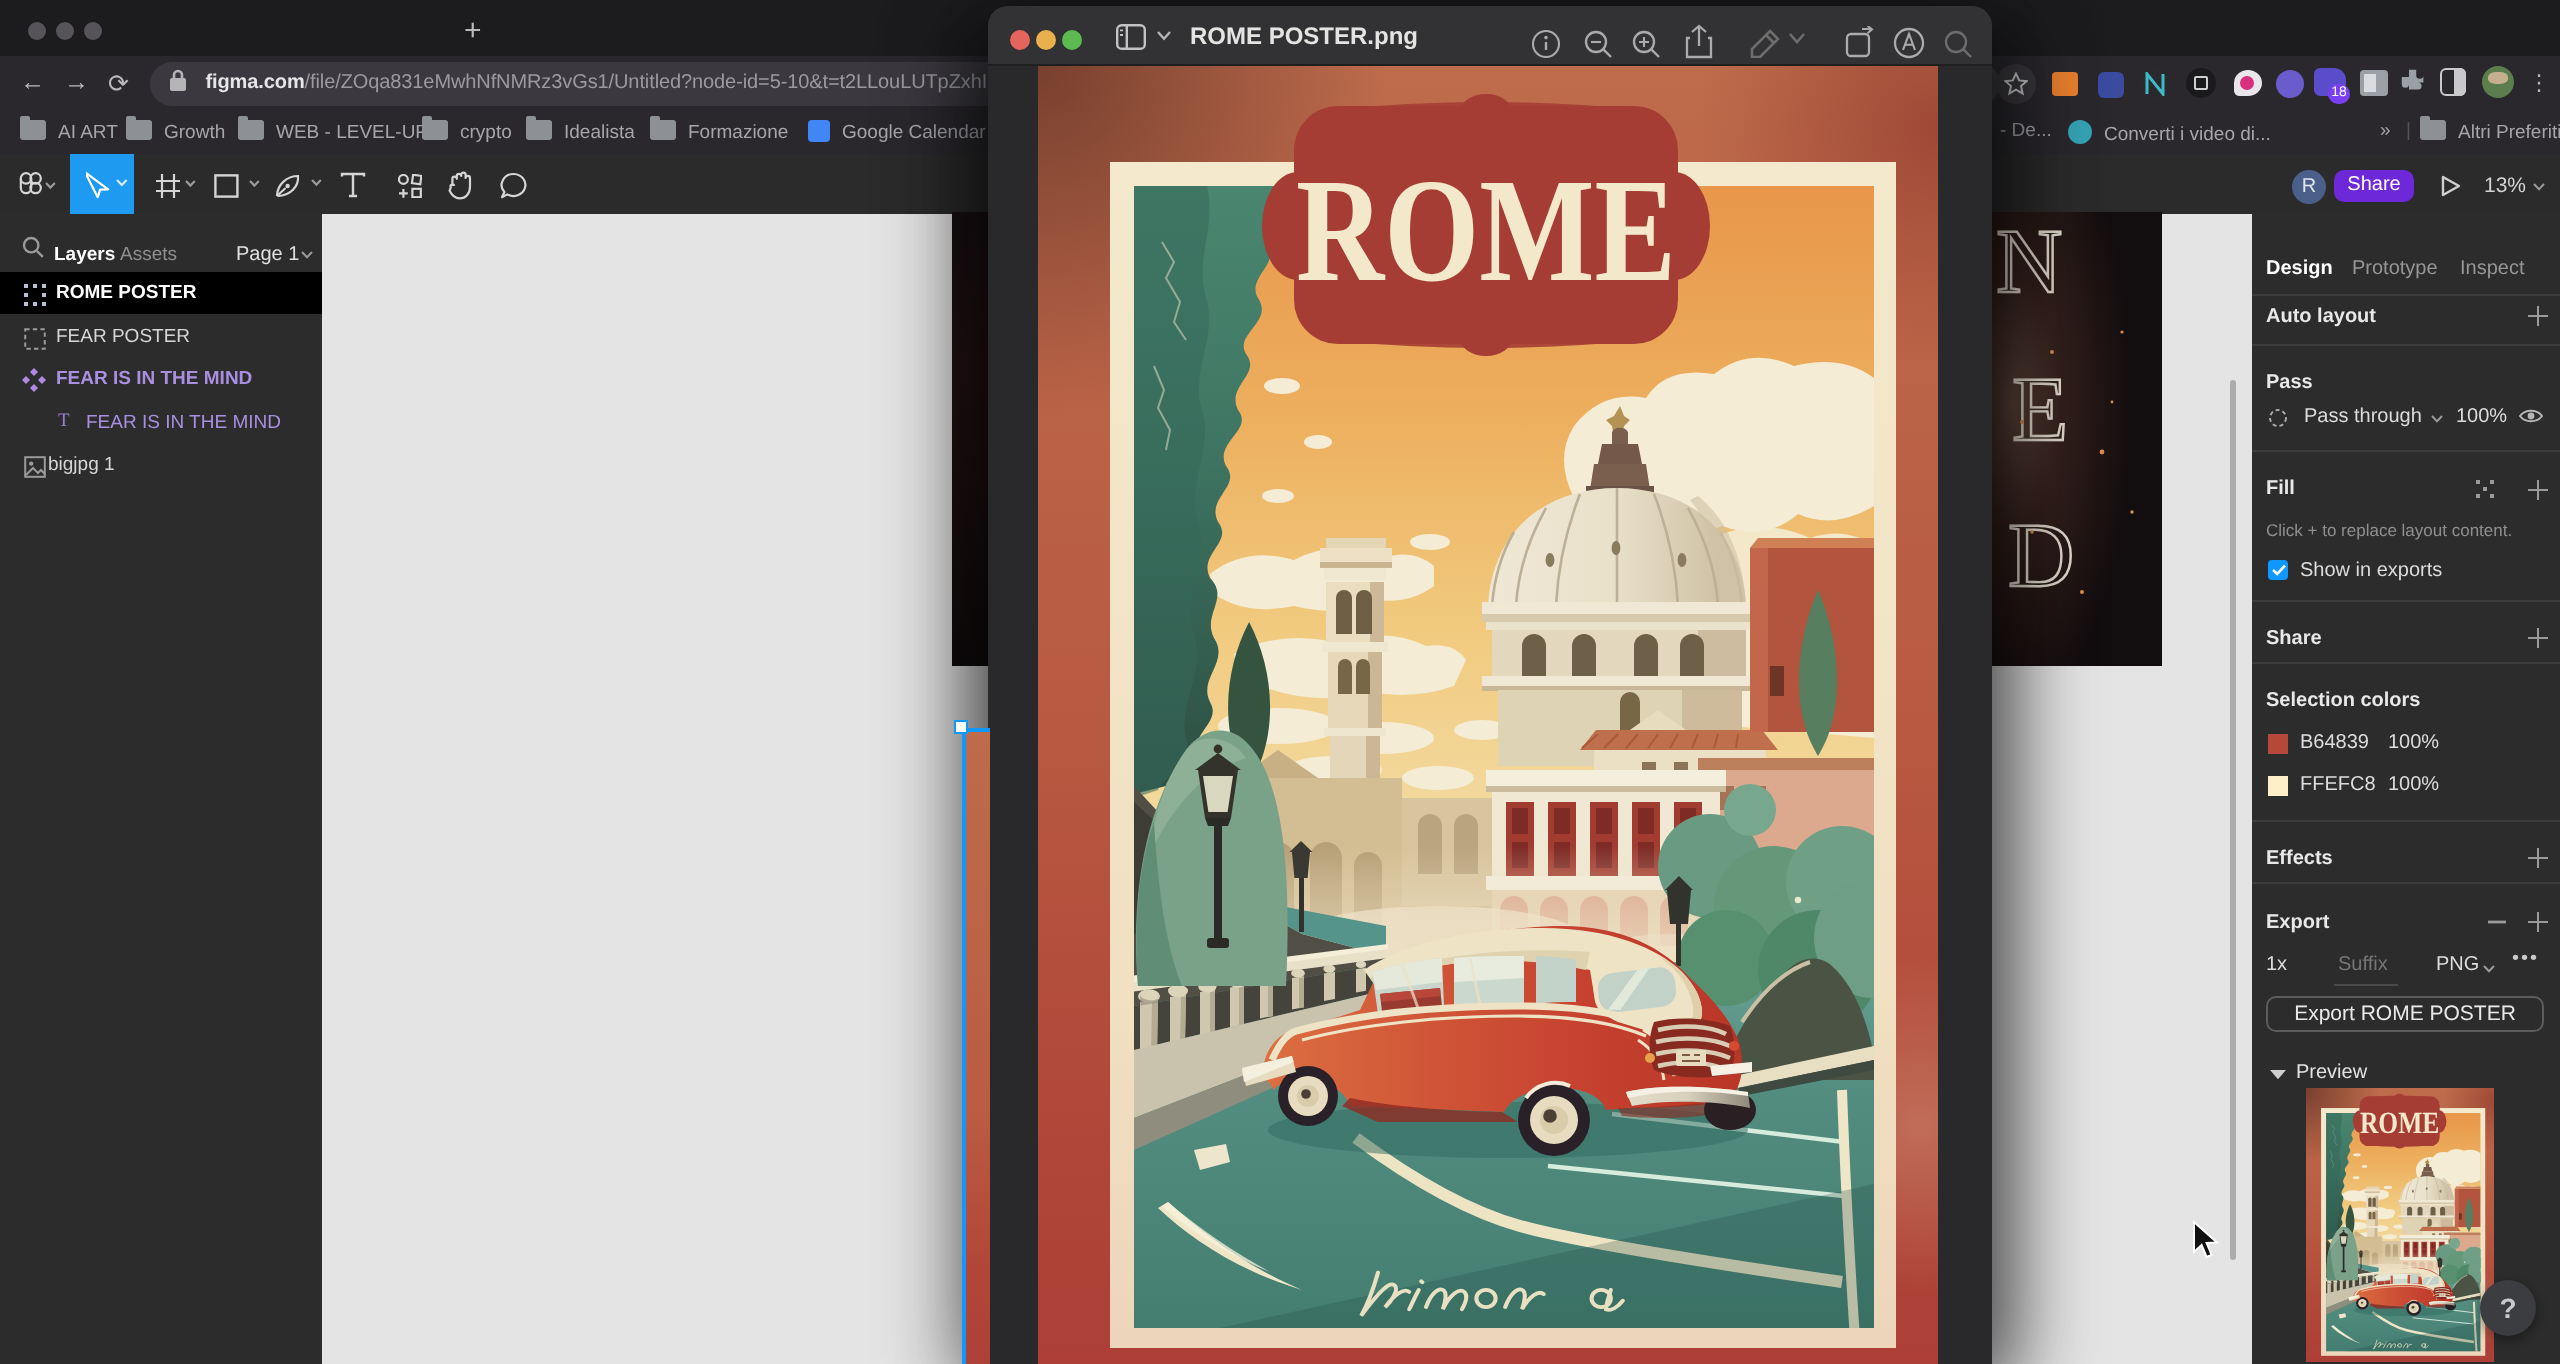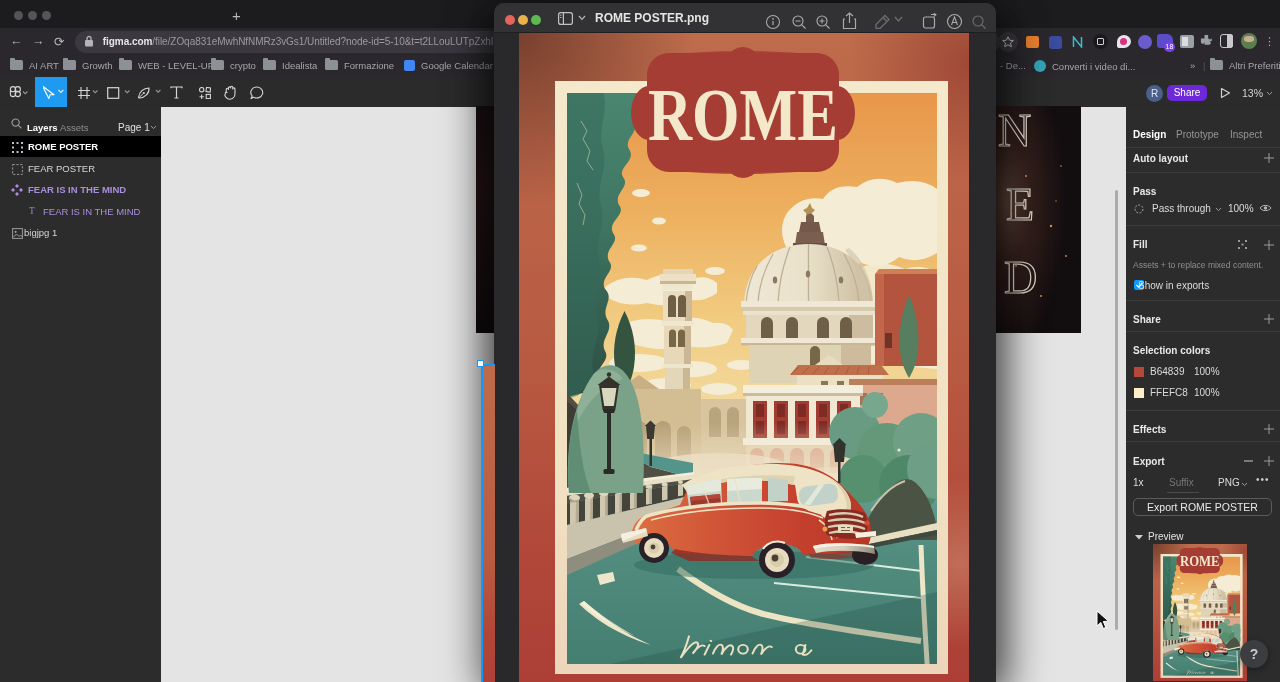--- a/index.html
+++ b/index.html
@@ -305,26 +305,26 @@
           <rect x="0" y="0" width="2" height="2"></rect>
           <rect x="7" y="0" width="2" height="2"></rect>
           <rect x="3.5" y="3.5" width="2" height="2"></rect>
           <rect x="0" y="7" width="2" height="2"></rect>
           <rect x="7" y="7" width="2" height="2"></rect>
         </g>
       </svg>
     <svg class="plus" style="top:133px" viewBox="0 0 10 10">
         <path d="M5 0V10 M0 5H10" stroke="#9a9a9a" stroke-width="1"></path>
       </svg>
-    <div style="position:absolute;left:7px;top:153px;color:#8f8f8f;font-size:8.5px">Assets + to replace mixed content.</div>
+    <div style="position:absolute;left:7px;top:153px;color:#8f8f8f;font-size:8.5px">Click + to replace layout content.</div>
     <div style="position:absolute;left:8px;top:173px;width:10px;height:10px;background:#0d99ff;border-radius:2px"></div>
     <svg style="position:absolute;left:9.5px;top:175px" width="7" height="6" viewBox="0 0 7 6">
         <path d="M0.5 3 L2.6 5 L6.5 0.8" fill="none" stroke="#fff" stroke-width="1.3"></path>
       </svg>
-    <div style="position:absolute;left:12px;top:173px;color:#dcdcdc">Show in exports</div>
+    <div style="position:absolute;left:24px;top:173px;color:#dcdcdc">Show in exports</div>
     <div class="sep" style="top:193px"></div>
     <div class="rtitle" style="top:207px">Share</div>
     <svg class="plus" style="top:207px" viewBox="0 0 10 10">
         <path d="M5 0V10 M0 5H10" stroke="#9a9a9a" stroke-width="1"></path>
       </svg>
     <div class="sep" style="top:224px"></div>
     <div class="rtitle" style="top:238px">Selection colors</div>
     <div style="position:absolute;left:8px;top:260px;width:10px;height:10px;background:#b64839"></div>
     <div style="position:absolute;left:24px;top:259px;color:#dcdcdc">B64839</div>
     <div style="position:absolute;left:68px;top:259px;color:#dcdcdc">100%</div>

